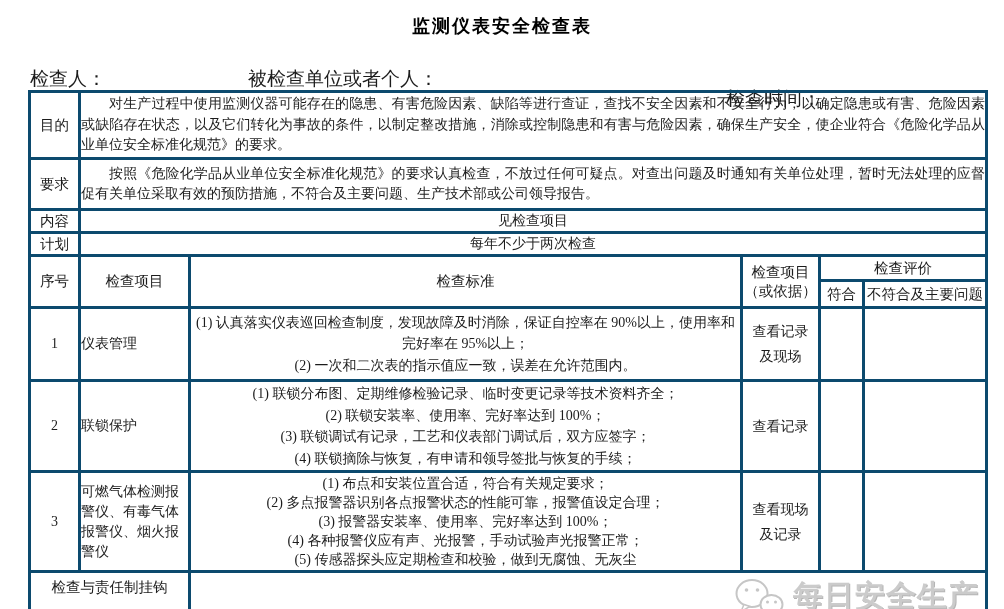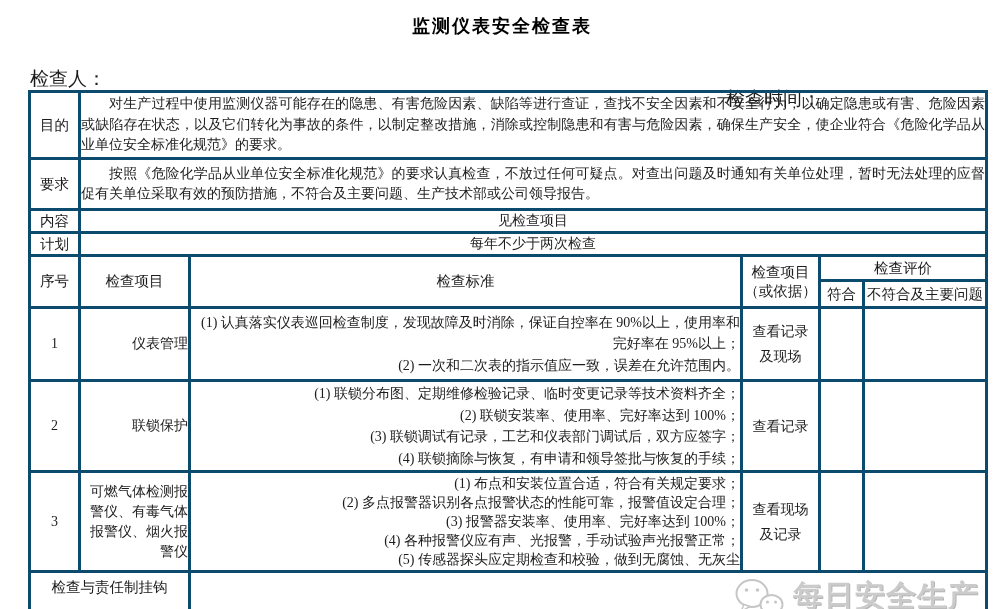--- a/index.html
+++ b/index.html
@@ -34,24 +34,24 @@
     padding:0;
     vertical-align:middle;
     overflow:hidden;
   }
   td.lbl{text-align:center;font-size:14.5px;}
   td.txt{padding:2px 8px;line-height:20.5px;text-align:justify;}
   td.txt .indent{text-indent:2em;}
   td.ctr{text-align:center;}
   td.hdr{text-align:center;font-size:14.5px;}
   .preline{white-space:pre-line;}
-  td.standards{padding:3px 9px;line-height:21.5px;text-align:right;vertical-align:middle;}
+  td.standards{padding:3px 9px;line-height:21.5px;text-align:center;vertical-align:middle;}
   td.standards.tight{line-height:19px;}
   .std-line{display:block;}
-  td.item-cell{text-align:right;padding:2px 5px;line-height:22px;}
+  td.item-cell{text-align:left;padding:2px 5px;line-height:22px;}
   td.method-cell{text-align:center;line-height:25px;}
   td.footer-label{text-align:center;line-height:29px;font-size:14.5px;}
   td.footer-space{position:relative;}
   .watermark{
     position:absolute;right:6px;top:50%;transform:translateY(-58%);
     display:flex;align-items:flex-start;gap:8px;
     color:#cbcbcb;
     font-family:"Liberation Sans","DejaVu Sans",sans-serif;
     font-weight:bold;font-size:30px;letter-spacing:1px;
     text-shadow:-1px -1px 0 #ffffff,1px 1px 0 #b5b5b5;
@@ -61,20 +61,21 @@
 </style>
 </head>
 <body>
 
 <div class="page">
 
   <div class="title">监测仪表安全检查表</div>
 
   <div class="info-line">
     <span class="info-inspector">检查人：</span>
+    <span class="info-unit">被检查单位或者个人：</span>
     <span class="info-time">检查时间：</span>
   </div>
 
   <table class="sheet">
     <colgroup>
       <col style="width:50px">
         <col style="width:110px">
         <col style="width:552px">
       <col style="width:78px">
         <col style="width:44px">

